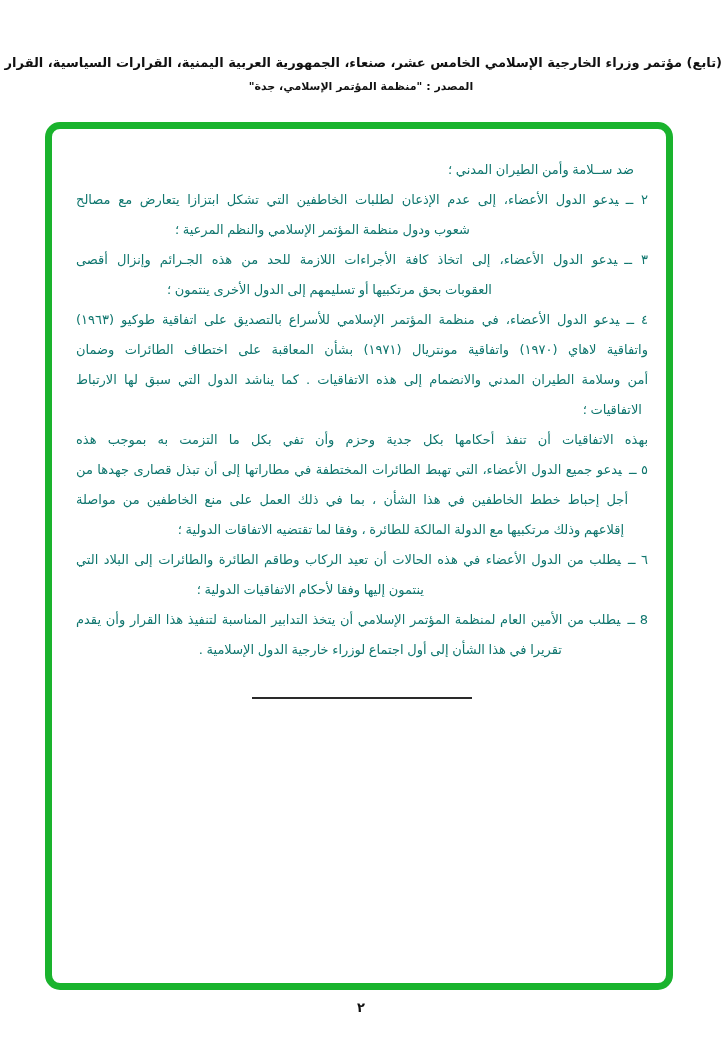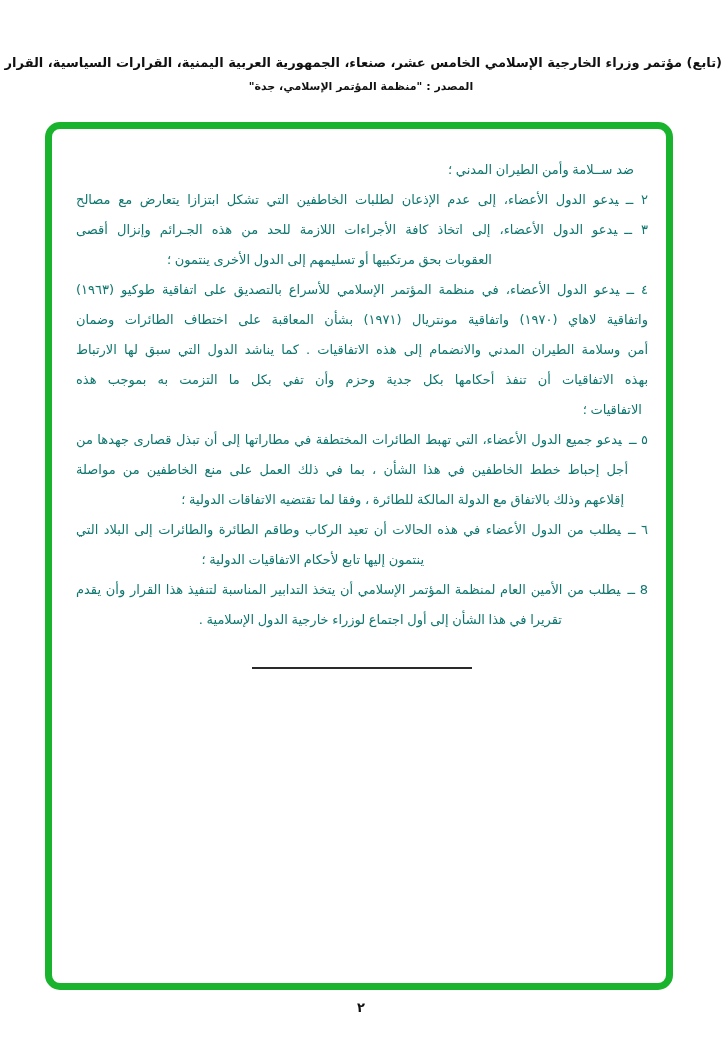--- a/index.html
+++ b/index.html
@@ -91,44 +91,45 @@
     <div class="h2">المصدر :  "منظمة المؤتمر الإسلامي، جدة"</div>
   </div>
 
   <div class="green-box">
     <div class="content">
 
       <div class="line intro">ضد ســلامة وأمن الطيران المدني ؛</div>
 
       <div class="item">
         <div class="line just"><span class="num">٢ ــ</span><span>يدعو الدول الأعضاء، إلى عدم الإذعان لطلبات الخاطفين التي تشكل ابتزازا يتعارض مع مصالح</span></div>
+        <div class="line" style="padding-right:178px">شعوب ودول منظمة المؤتمر الإسلامي والنظم المرعية ؛</div>
       </div>
 
       <div class="item">
         <div class="line just"><span class="num">٣ ــ</span><span>يدعو الدول الأعضاء، إلى اتخاذ كافة الأجراءات اللازمة للحد من هذه الجـرائم وإنزال أقصى</span></div>
         <div class="line" style="padding-right:156px">العقوبات بحق مرتكبيها أو تسليمهم إلى الدول الأخرى ينتمون ؛</div>
       </div>
 
       <div class="item">
         <div class="line just"><span class="num">٤ ــ</span><span>يدعو الدول الأعضاء، في منظمة المؤتمر الإسلامي للأسراع بالتصديق على اتفاقية طوكيو (١٩٦٣)</span></div>
         <div class="line just">واتفاقية لاهاي (١٩٧٠) واتفاقية مونتريال (١٩٧١) بشأن المعاقبة على اختطاف الطائرات وضمان</div>
         <div class="line just">أمن وسلامة الطيران المدني والانضمام إلى هذه الاتفاقيات . كما يناشد الدول التي سبق لها الارتباط</div>
+        <div class="line" style="padding-right:6px">الاتفاقيات ؛</div>
         <div class="line just">بهذه الاتفاقيات أن تنفذ أحكامها بكل جدية وحزم وأن تفي بكل ما التزمت به بموجب هذه</div>
-        <div class="line" style="padding-right:6px">الاتفاقيات ؛</div>
       </div>
 
       <div class="item">
         <div class="line just"><span class="num">٥ ــ</span><span>يدعو جميع الدول الأعضاء، التي تهبط الطائرات المختطفة في مطاراتها إلى أن تبذل قصارى جهدها من</span></div>
         <div class="line just" style="padding-right:20px">أجل إحباط خطط الخاطفين في هذا الشأن ، بما في ذلك العمل على منع الخاطفين من مواصلة</div>
-        <div class="line" style="padding-right:24px">إقلاعهم وذلك بالاتفاق مع الدولة المالكة للطائرة ، وفقا لما تقتضيه الاتفاقات الدولية ؛</div>
+        <div class="line" style="padding-right:24px">إقلاعهم وذلك مرتكبيها مع الدولة المالكة للطائرة ، وفقا لما تقتضيه الاتفاقات الدولية ؛</div>
       </div>
 
       <div class="item">
         <div class="line just"><span class="num">٦ ــ</span><span>يطلب من الدول الأعضاء في هذه الحالات أن تعيد الركاب وطاقم الطائرة والطائرات إلى البلاد التي</span></div>
-        <div class="line" style="padding-right:224px">ينتمون إليها تابع لأحكام الاتفاقيات الدولية ؛</div>
+        <div class="line" style="padding-right:224px">ينتمون إليها وفقا لأحكام الاتفاقيات الدولية ؛</div>
       </div>
 
       <div class="item">
         <div class="line just"><span class="num">8 ــ</span><span>يطلب من الأمين العام لمنظمة المؤتمر الإسلامي أن يتخذ التدابير المناسبة لتنفيذ هذا القرار وأن يقدم</span></div>
         <div class="line" style="padding-right:86px">تقريرا في هذا الشأن إلى أول اجتماع لوزراء خارجية الدول الإسلامية .</div>
       </div>
 
       <div class="separator"></div>
 
     </div>

